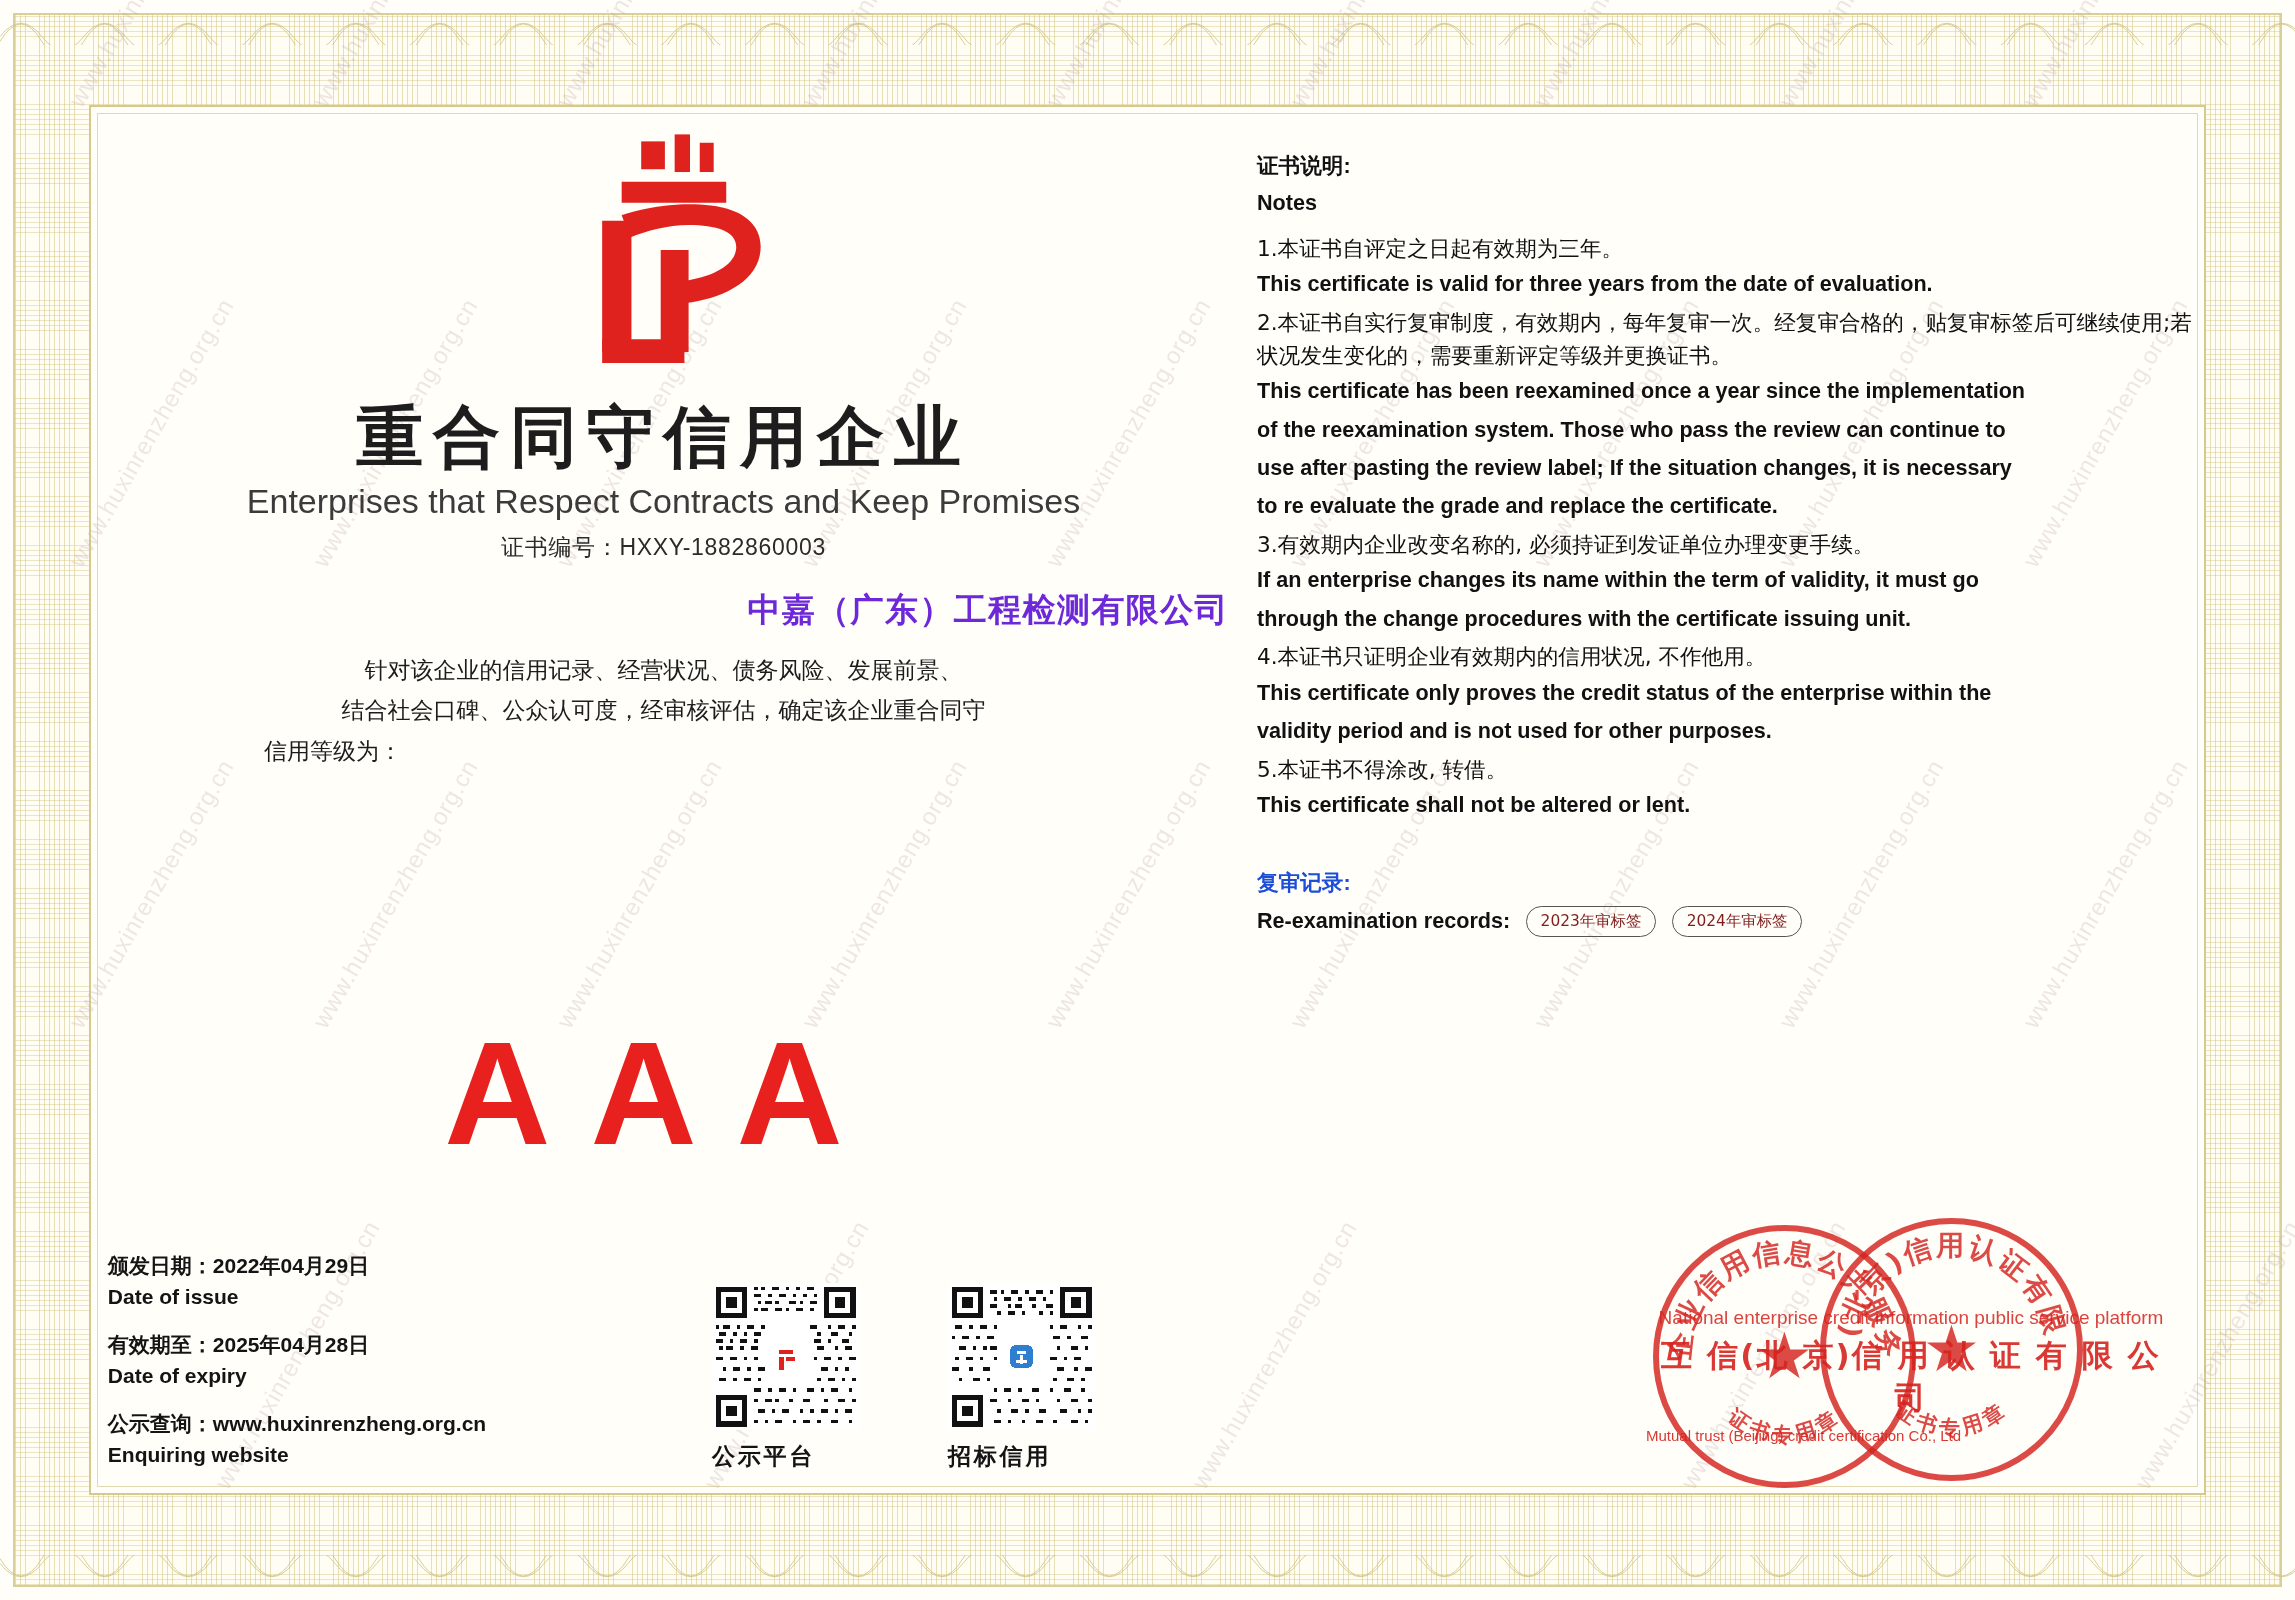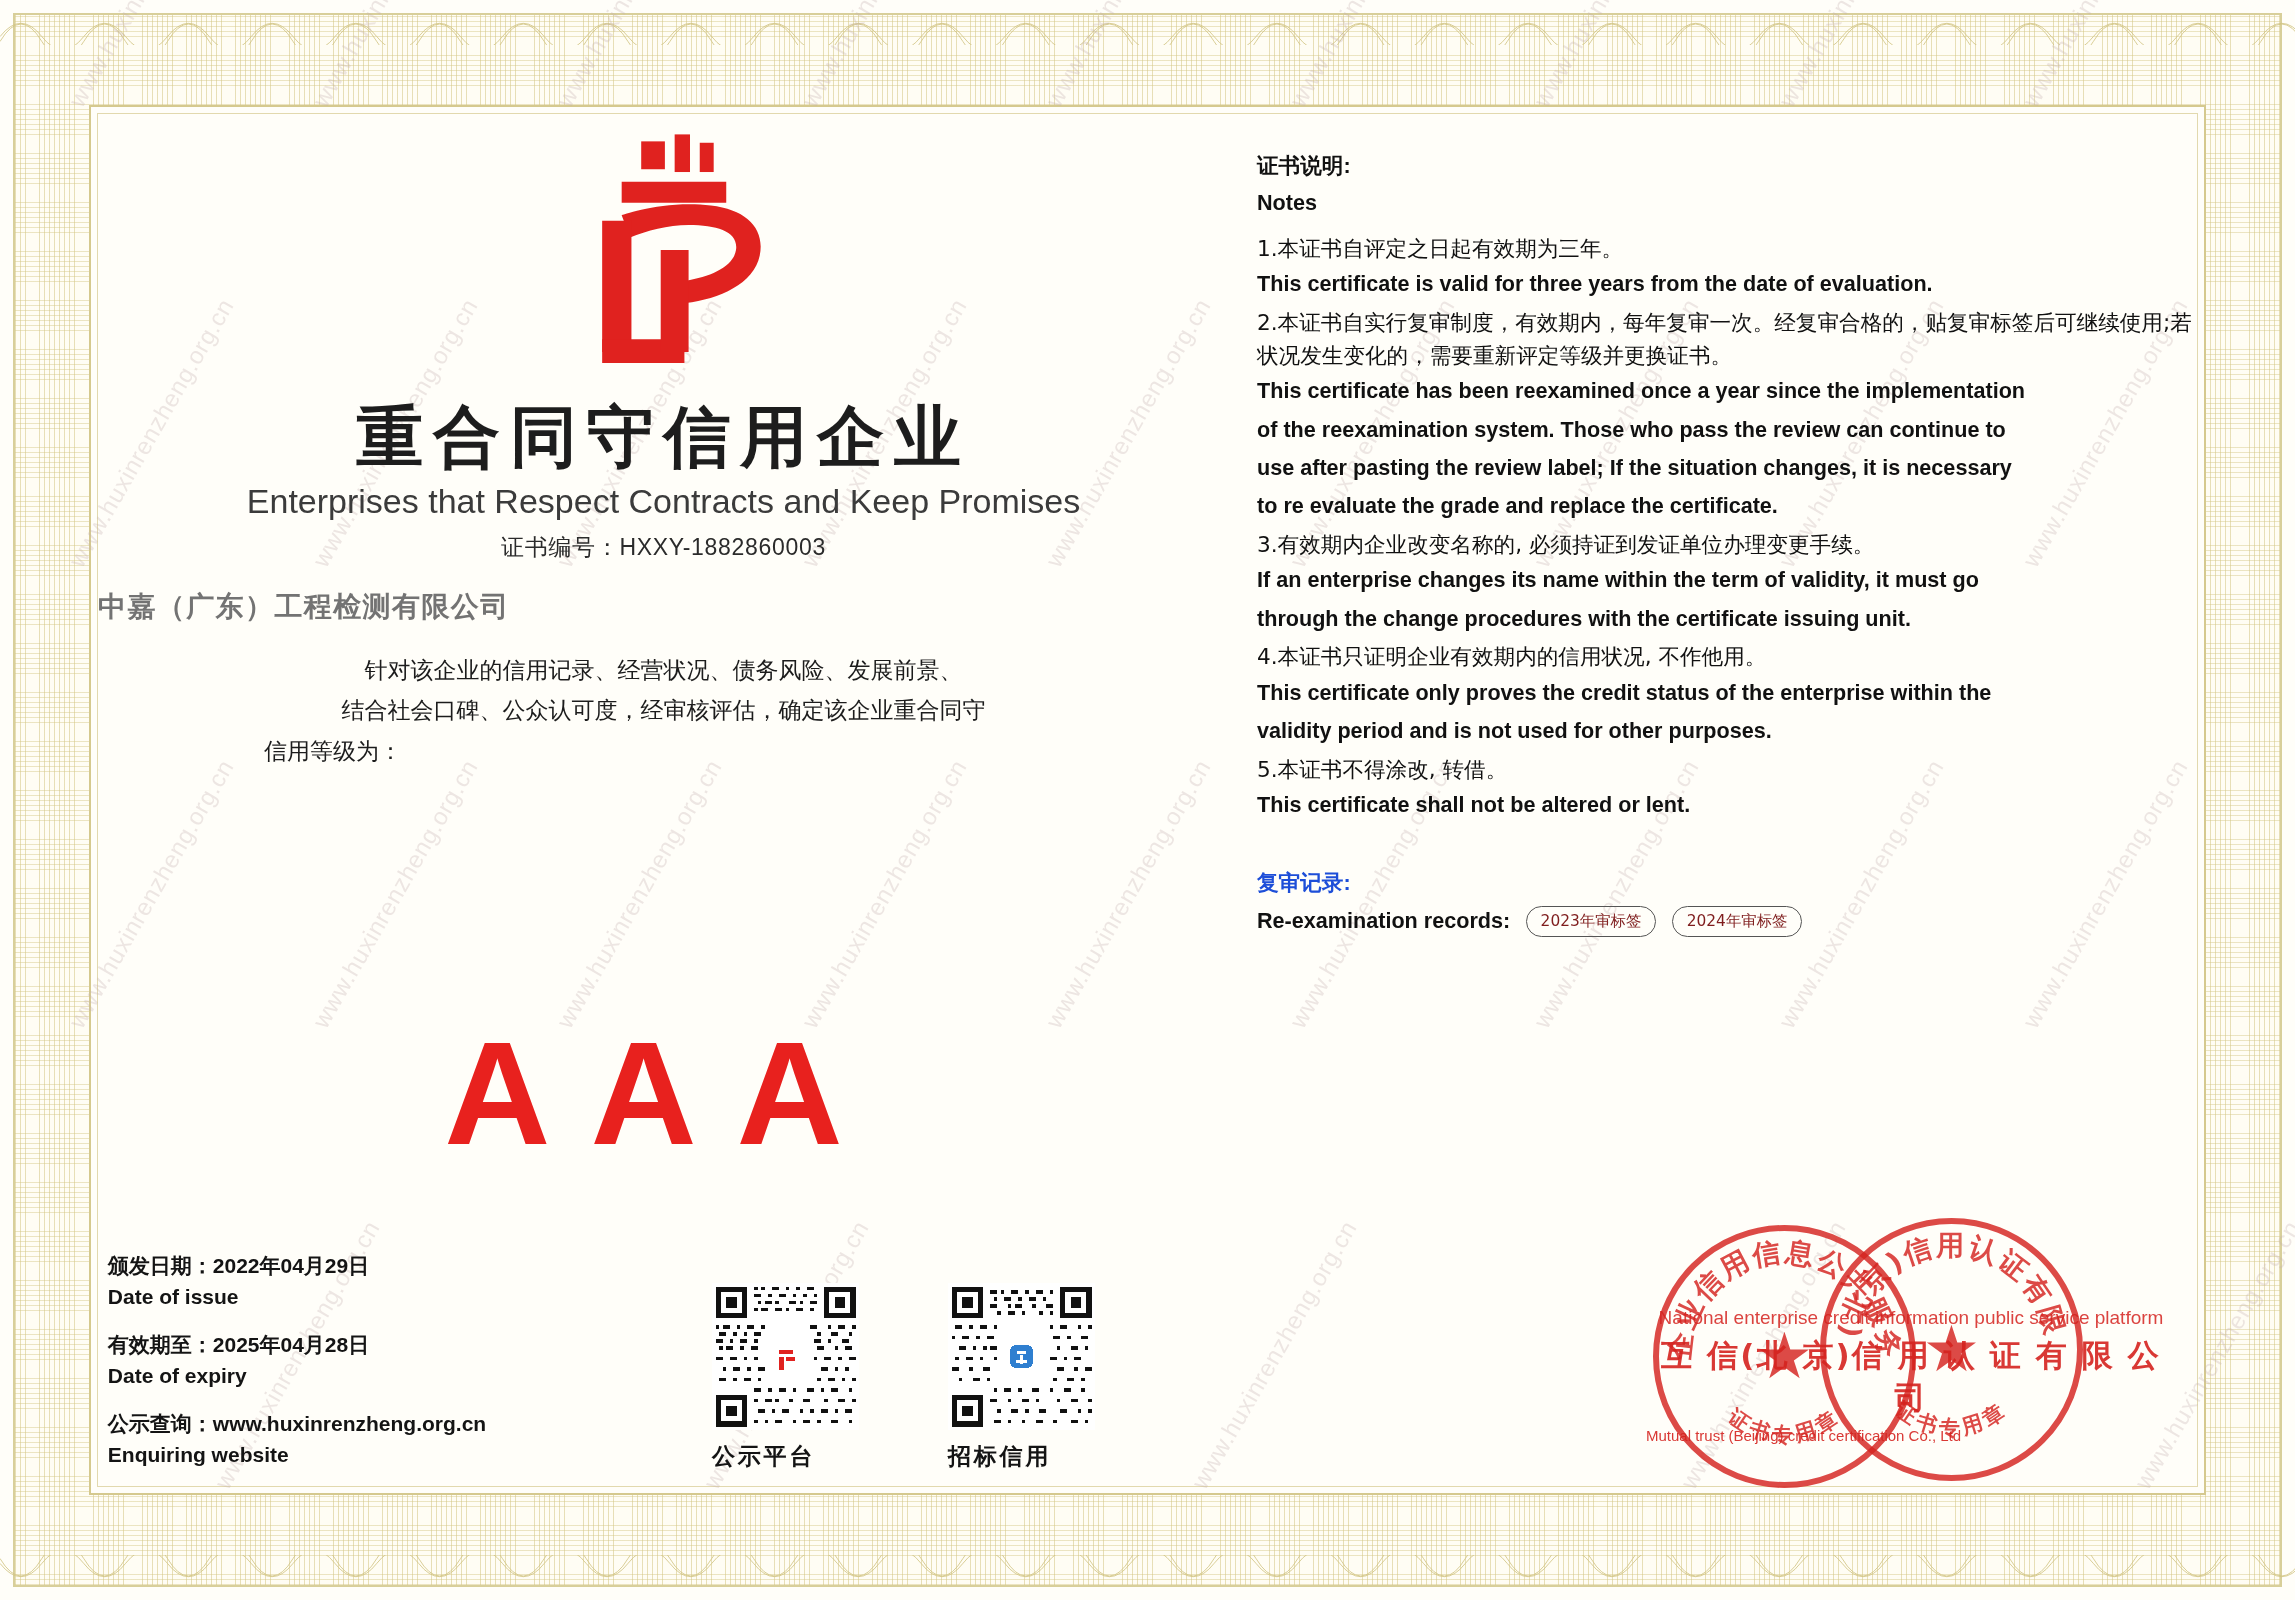--- a/index.html
+++ b/index.html
@@ -131,24 +131,24 @@
     left: 0; right: 0;
     text-align: center;
     font-size: 23px;
     color: #2b2b2b;
     letter-spacing: 0.7px;
   }
   .company-name {
     position: absolute;
     top: 475px;
     left: 0; right: 0;
-    text-align: left;
-    font-size: 28px;
-    font-weight: bold;
-    color: #737373;
+    text-align: right;
+    font-size: 33px;
+    font-weight: bold;
+    color: #6d28d9;
     letter-spacing: 1.4px;
     font-family: "DejaVu Sans", "Liberation Sans", sans-serif;
   }
   .statement {
     position: absolute;
     top: 537px;
     left: 84px;
     right: 84px;
     text-align: left;
     font-size: 23px;

